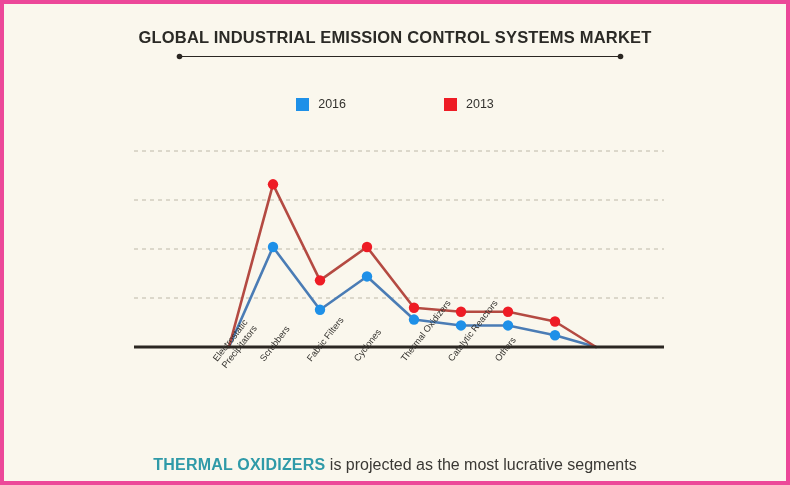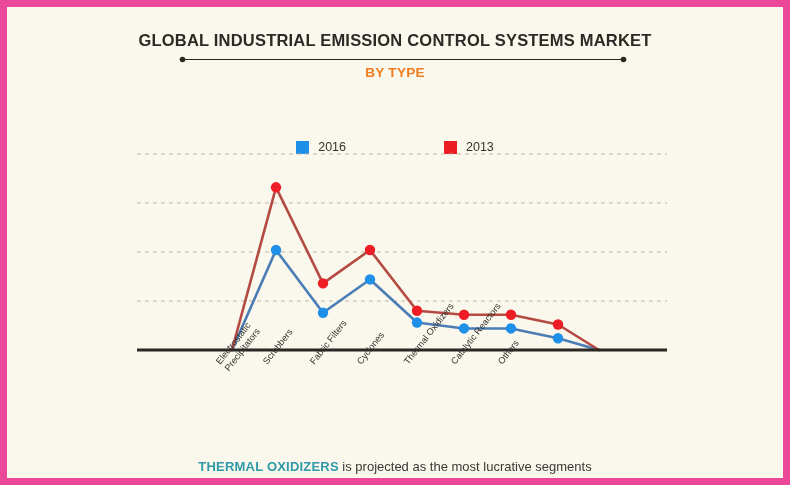--- a/index.html
+++ b/index.html
@@ -4,21 +4,21 @@
 <style>
   html,body{margin:0;padding:0;}
   body{
     width:790px;height:485px;overflow:hidden;
     background:#faf7ed;
     font-family:"Liberation Sans", sans-serif;
     position:relative;
   }
   #frame{
     position:absolute;inset:0;
-    border:7px solid #ec4899;
+    border:4px solid #ec4899;
     box-sizing:border-box;
     background:#faf7ed;
   }
 
   
   #title{
     position:absolute;left:0;right:0;top:24px;
     text-align:center;
     font-size:16.5px;font-weight:bold;letter-spacing:.2px;
     color:#2b2a26;
@@ -33,21 +33,21 @@
     font-size:13.5px;font-weight:bold;letter-spacing:.3px;
     color:#f07c1f;
   }
 
   
   #legend{
     position:absolute;left:0;right:0;top:93px;
     display:flex;justify-content:center;align-items:center;
     gap:98px;
   }
-  .legend-item{display:flex;align-items:center;gap:9px;margin-top:40px;}
+  .legend-item{display:flex;align-items:center;gap:9px;}
   .legend-swatch{width:13px;height:13px;display:block;}
   .legend-label{font-size:12.5px;color:#33322e;}
 
   
   #plot{
     position:absolute;left:0;top:0;width:790px;height:485px;
     pointer-events:none;
   }
 
   
@@ -57,38 +57,37 @@
     white-space:pre-line;
     transform-origin:left top;
     transform:rotate(-52deg);
     line-height:10.5px;
     text-align:left;
   }
 
   
   #footer{
     position:absolute;left:0;right:0;top:452px;
-    text-align:center;font-size:13px;color:#3a3834;
+    text-align:center;font-size:16px;color:#3a3834;
   }
   #footer .hl{color:#2f9aa8;font-weight:bold;letter-spacing:.2px;}
 </style>
 </head>
 <body>
 
 <div id="frame">
 
   <div id="title">GLOBAL INDUSTRIAL EMISSION CONTROL SYSTEMS MARKET</div>
 
   <svg id="title-rule" viewBox="0 0 448 7" preserveAspectRatio="none">
     <line x1="3" y1="3.5" x2="445" y2="3.5" stroke="#2b2722" stroke-width="1.1"></line>
     <circle cx="3.5" cy="3.5" r="2.8" fill="#2b2722"></circle>
     <circle cx="444.5" cy="3.5" r="2.8" fill="#2b2722"></circle>
   </svg>
 
-  <div id="subtitle">BY TYPE</div>
 
   <div id="legend">
     <div class="legend-item">
       <span class="legend-swatch" style="background:#1e90e8;"></span>
       <span class="legend-label">2016</span>
     </div>
     <div class="legend-item">
       <span class="legend-swatch" style="background:#ee1c25;"></span>
       <span class="legend-label">2013</span>
     </div>

